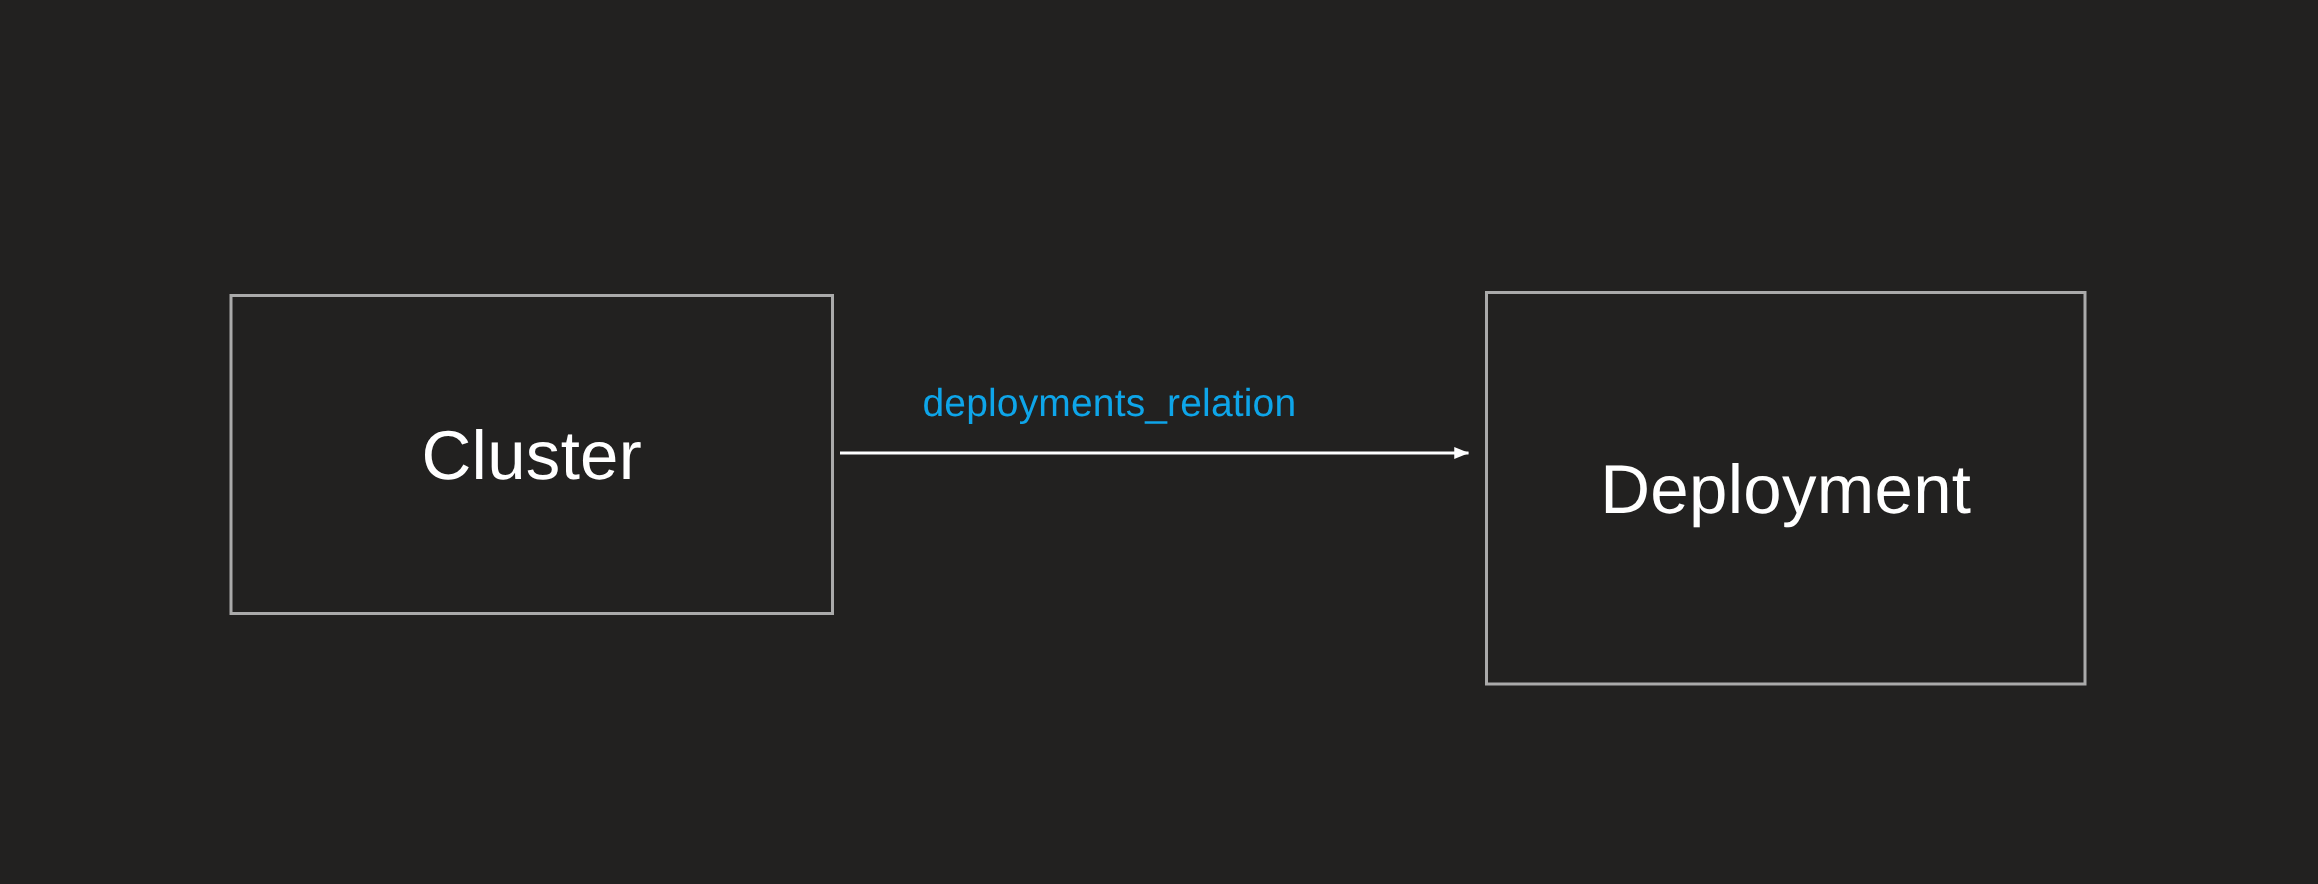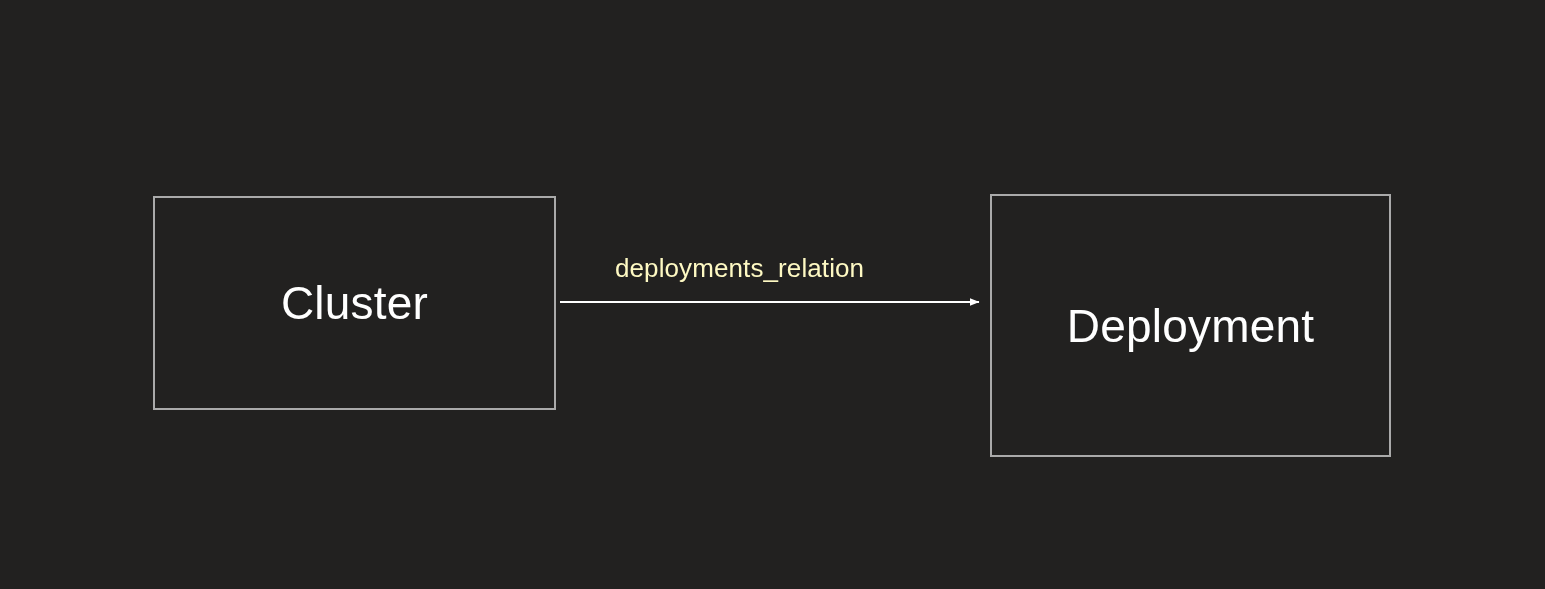--- a/index.html
+++ b/index.html
@@ -61,21 +61,21 @@
     position: absolute;
     left: 0;
     top: 0;
     width: 1545px;
     height: 589px;
     pointer-events: none;
   }
 
   .edge-label {
     position: absolute;
-    color: #fef9c3;
+    color: #0ea5e9;
     font-family: "Liberation Sans", sans-serif;
     font-size: 26px;
     font-weight: 400;
     line-height: 1;
     white-space: nowrap;
     letter-spacing: 0.1px;
     -webkit-font-smoothing: antialiased;
   }
 
   #edge-label-deployments {

